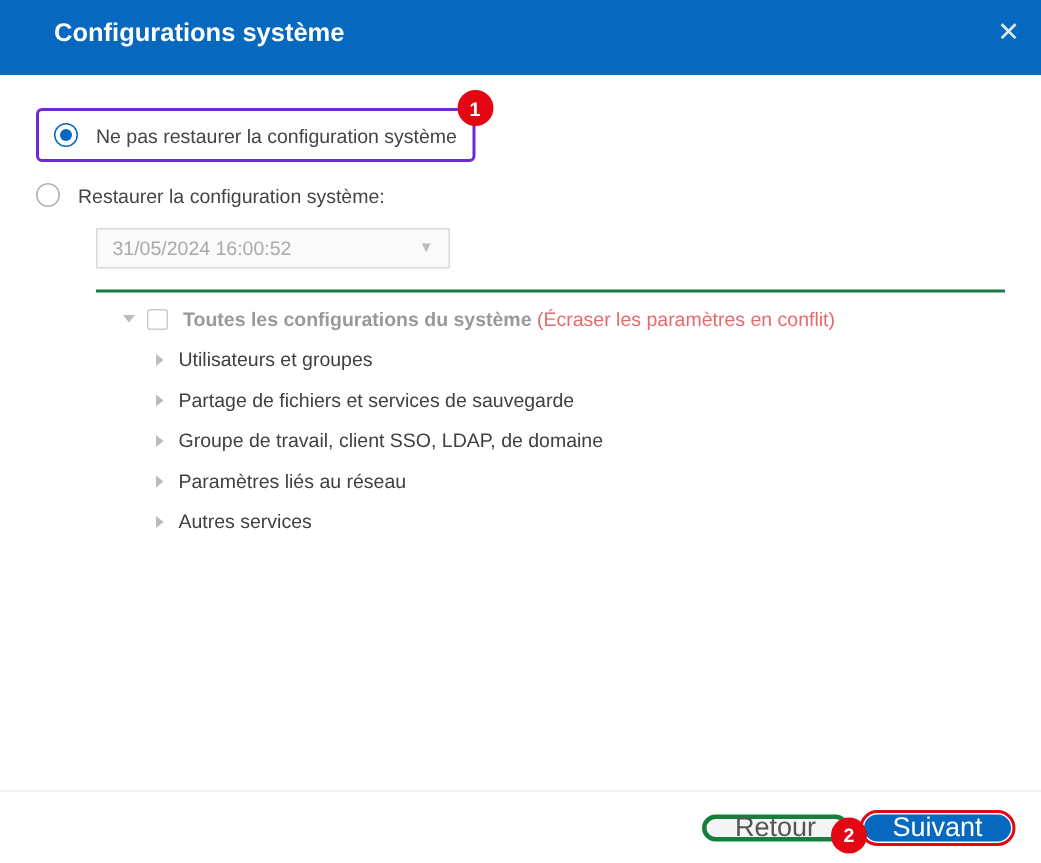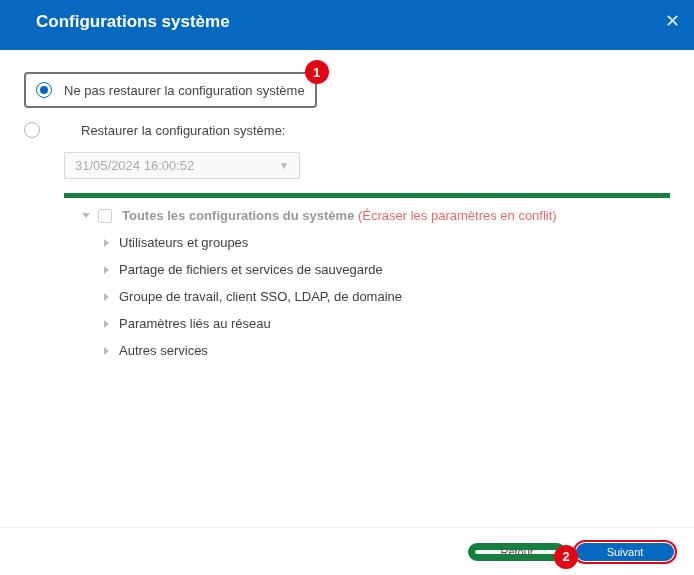--- a/index.html
+++ b/index.html
@@ -2,41 +2,41 @@
 <html><head>
 <meta charset="utf-8">
 <style>
 * { box-sizing: border-box; margin: 0; padding: 0; }
 body { font-family: -apple-system, BlinkMacSystemFont, "Segoe UI", Arial, sans-serif; font-size: 13px; color: #333; width: 694px; height: 575px; overflow: hidden; position: relative; background: #fff; }
 .header { background: #0668be; color: #fff; padding: 12px 18px 18px 18px; position: relative; }
 .header-subtitle { color: #a8cfef; font-size: 12px; margin-bottom: 20px; }
 .header-title { color: #fff; font-size: 17px; font-weight: 700; padding-left: 18px; }
 .close-btn { position: absolute; right: 14px; top: 10px; color: #fff; font-size: 18px; cursor: pointer; opacity: 0.85; }
 .content { padding: 22px 24px 10px 24px; }
-.radio-row { display: flex; align-items: flex-end; margin-bottom: 14px; gap: 29px; }
+.radio-row { display: flex; align-items: flex-end; margin-bottom: 14px; }
 .radio-outer { width: 16px; height: 16px; border: 1px solid #0668be; border-radius: 50%; display: flex; align-items: center; justify-content: center; margin-right: 12px; flex-shrink: 0; background:#fff;}
 .radio-outer.checked::after { content:''; width:8px; height:8px; background:#0668be; border-radius:50%; }
 .radio-outer.unchecked { border-color:#b0b0b0; }
 .radio-label { font-size: 13px; color:#444; }
-.highlight-box { border: 2px solid #737373; border-radius: 4px; padding: 8px 10px; display: inline-flex; align-items: center; position: relative; }
+.highlight-box { border: 2px solid #6d28d9; border-radius: 4px; padding: 8px 10px; display: inline-flex; align-items: center; position: relative; }
 .callout { position:absolute; width:24px; height:24px; background:#e30613; border-radius:50%; color:#fff; font-weight:bold; font-size:13px; display:flex; align-items:center; justify-content:center; }
 .callout.one { top:-12px; right:-12px; }
 .sub-block { margin-left: 40px; }
 .select-box { display:inline-flex; align-items:center; justify-content:space-between; min-width:236px; border:1px solid #d8d8d8; border-radius:1px; padding:5px 10px; color:#aaa; font-size:13px; background:#fafafa; margin-bottom:14px; }
 .select-box .caret { font-size:10px; color:#bbb; }
-.tree { border-top:5px solid #15803d; padding-top:10px; }
+.tree { border-top:2px solid #15803d; padding-top:10px; }
 .tree-root { display:flex; align-items:center; margin-left:18px; margin-bottom:12px; color:#999; }
 .caret-down { display:inline-block; width:0; height:0; border-left:4px solid transparent; border-right:4px solid transparent; border-top:5px solid #bbb; margin-right:8px; }
 .caret-right { display:inline-block; width:0; height:0; border-top:4px solid transparent; border-bottom:4px solid transparent; border-left:5px solid #bbb; margin-right:10px; }
 .chk { width:14px; height:14px; border:1px solid #ccc; border-radius:2px; margin-right:10px; flex-shrink:0; background:#fff;}
 .tree-root .bold { font-weight:600; color:#999; }
 .tree-root .warn { color:#e56a6a; }
 .tree-item { display:flex; align-items:center; margin-left:40px; margin-bottom:12px; color:#404040; font-size:13px; }
 .footer { position:absolute; bottom:0; left:0; right:0; height:48px; border-top:1px solid #eee; background:#fff; display:flex; align-items:center; justify-content:flex-end; padding:0 20px; gap:10px; }
-.btn { min-width:98px; height:18px; border-radius:14px; border:7px solid #15803d; background:#f5f5f5; color:#555; font-size:11px; cursor:pointer; display:inline-flex; align-items:center; justify-content:center; }
+.btn { min-width:98px; height:18px; border-radius:14px; border:3px solid #15803d; background:#f5f5f5; color:#555; font-size:18px; cursor:pointer; display:inline-flex; align-items:center; justify-content:center; }
 .btn.primary { background:#0668be; color:#fff; border-color:#0668be; }
 .next-wrap { position:relative; display:inline-flex; align-items:center; }
 .next-wrap .highlight-ring { position:absolute; inset:-3px -3px -3px -3px; border:2px solid #e30613; border-radius:16px; pointer-events:none; }
 .callout.two { left:-22px; top:2px; }
 </style>
 </head>
 <body>
 
 <div class="header">
   <div class="header-title">Configurations système</div>

